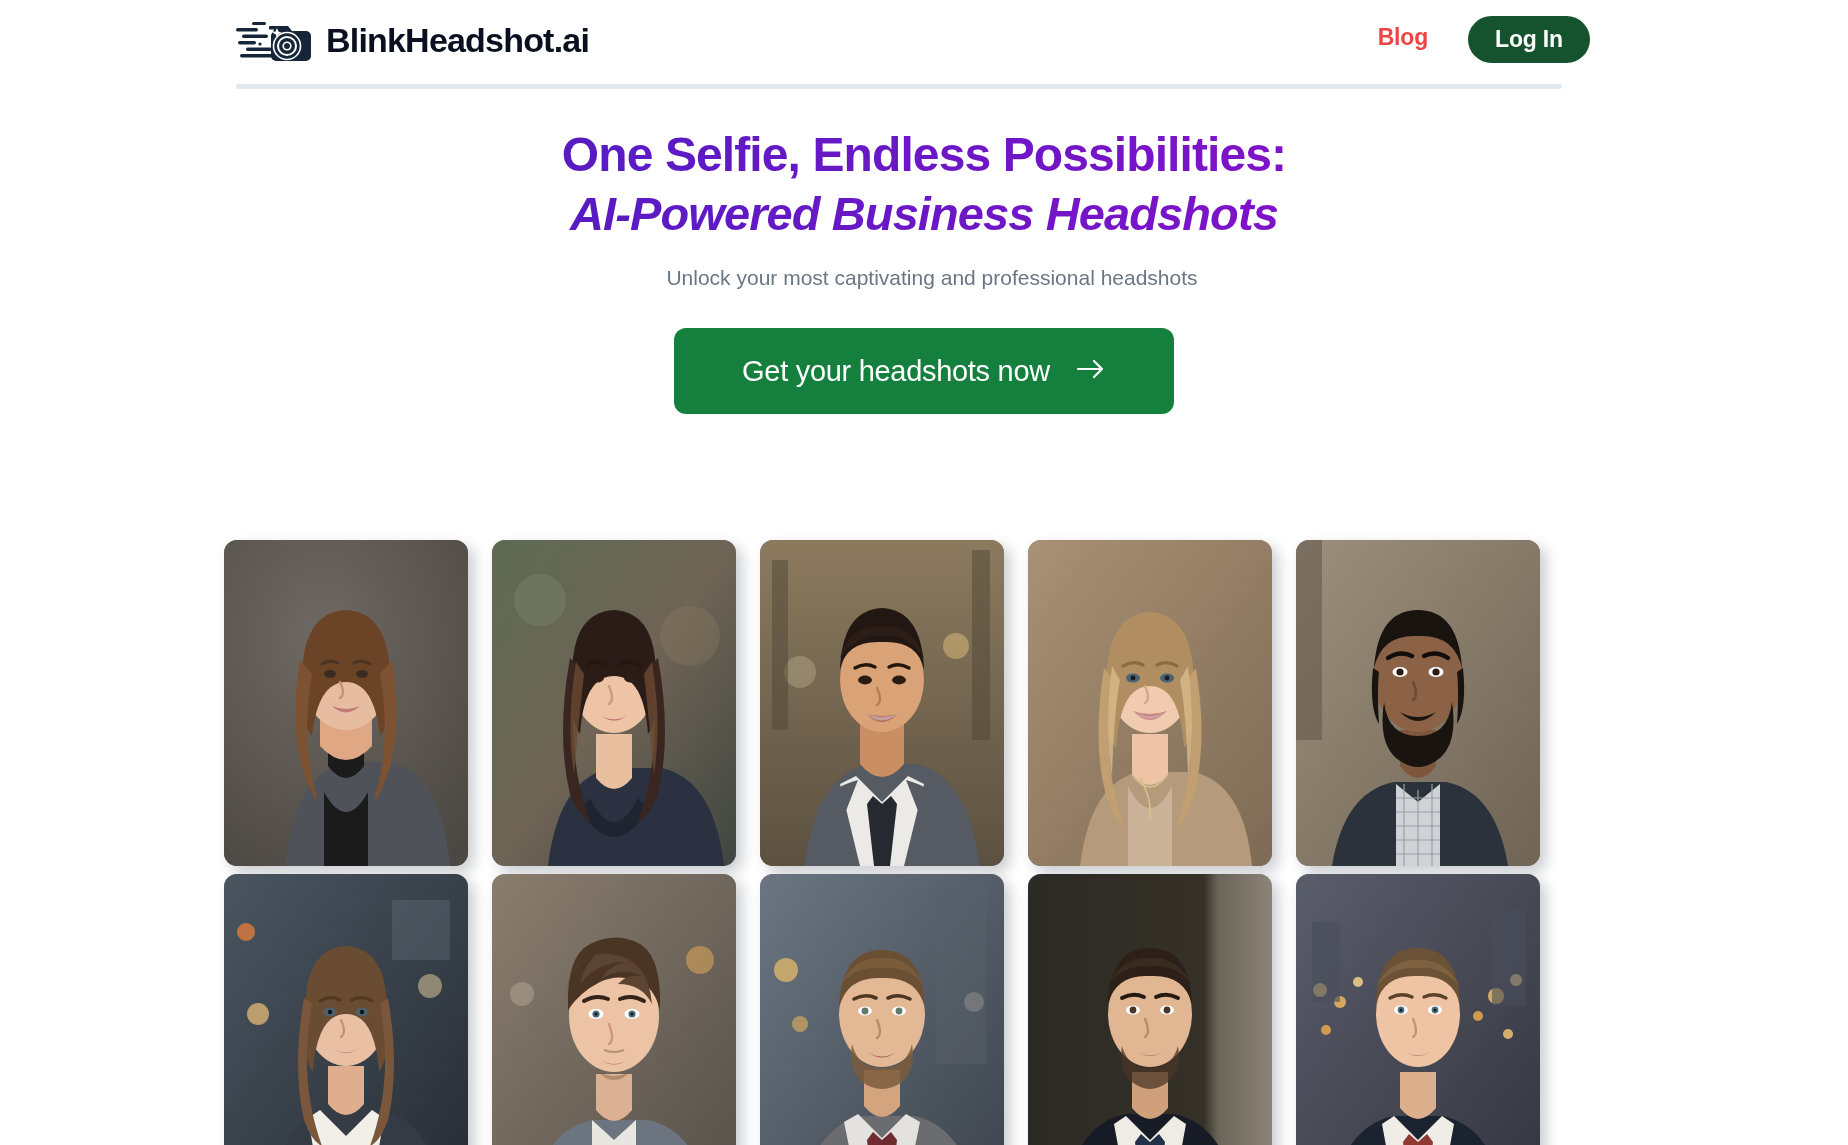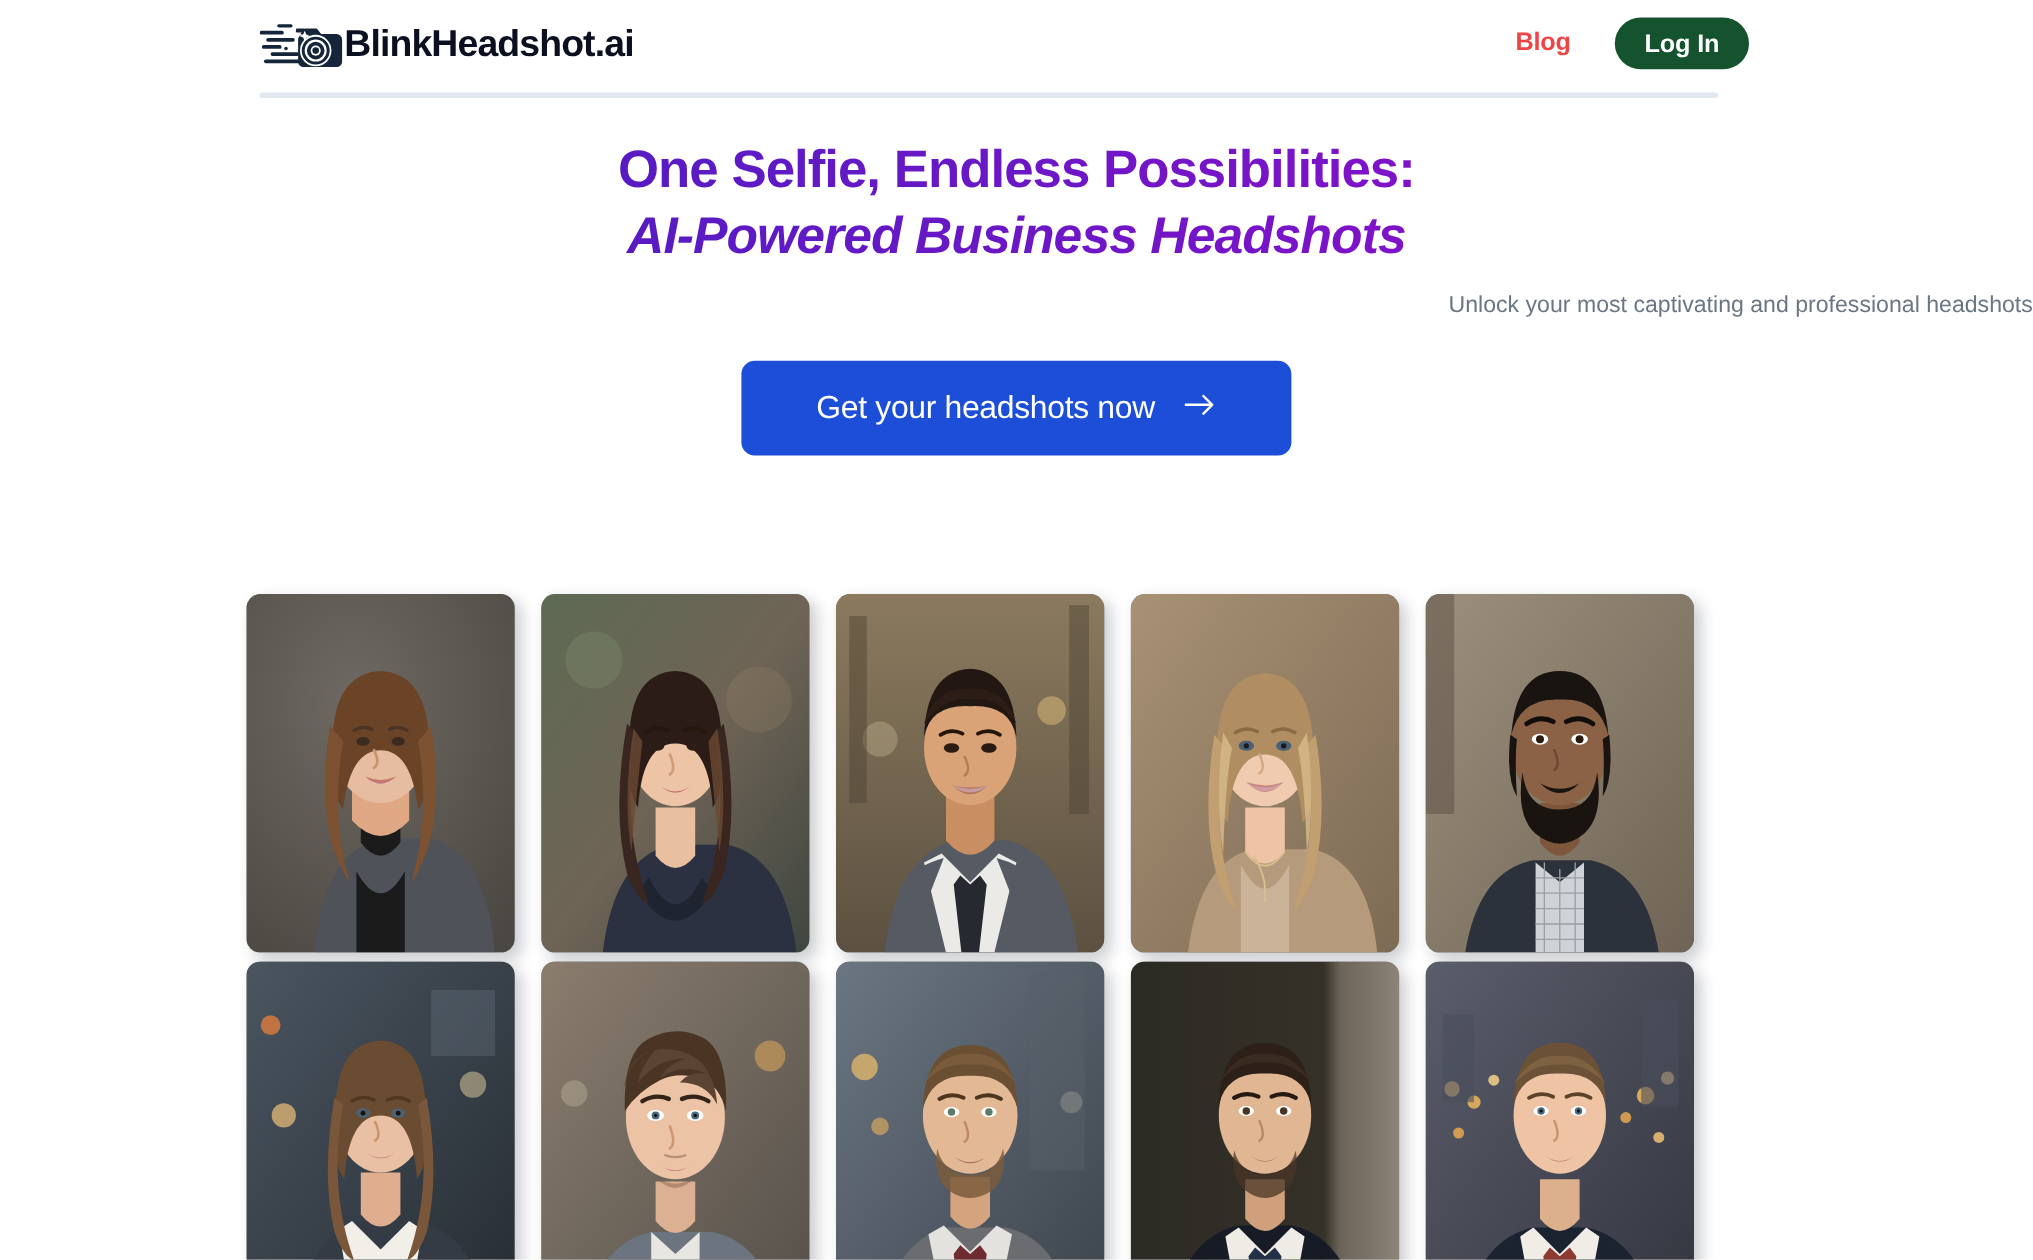--- a/index.html
+++ b/index.html
@@ -23,21 +23,21 @@
     width: 1848px; height: 82px;
     display: flex;
     align-items: center;
     background: #ffffff;
   }
   .brand {
     position: absolute;
     left: 236px; top: 14px;
     display: flex;
     align-items: center;
-    gap: 1px;
+    gap: 14px;
     cursor: pointer;
   }
   .brand-icon { width: 76px; height: 52px; display: block; flex: none; }
   .brand-text {
     font-size: 34px;
     font-weight: bold;
     letter-spacing: -0.8px;
     color: #0b1020;
     white-space: nowrap;
     line-height: 1;
@@ -99,31 +99,30 @@
     -webkit-text-fill-color: transparent;
   }
   .headline-line.one { font-weight: bold; }
   .headline-line.two { font-weight: bold; font-size: 47px; margin-top: 4px; font-style: italic; }
   .subtitle {
     margin: 22px 0 0 16px;
     font-size: 21px;
     line-height: 1.52;
     color: #6b7685;
     font-weight: normal;
-    text-align: right;
   }
   .subtitle span { display: block; }
   .cta-wrap {
     margin-top: 34px;
     display: flex;
     justify-content: center;
   }
   .cta-btn {
     width: 500px; height: 86px;
-    background: #1d4ed8;
+    background: #15803d;
     border: none;
     border-radius: 12px;
     color: #ffffff;
     font-family: "Liberation Sans", sans-serif;
     font-size: 29px;
     font-weight: normal;
     letter-spacing: -0.3px;
     cursor: pointer;
     display: flex;
     align-items: center;

